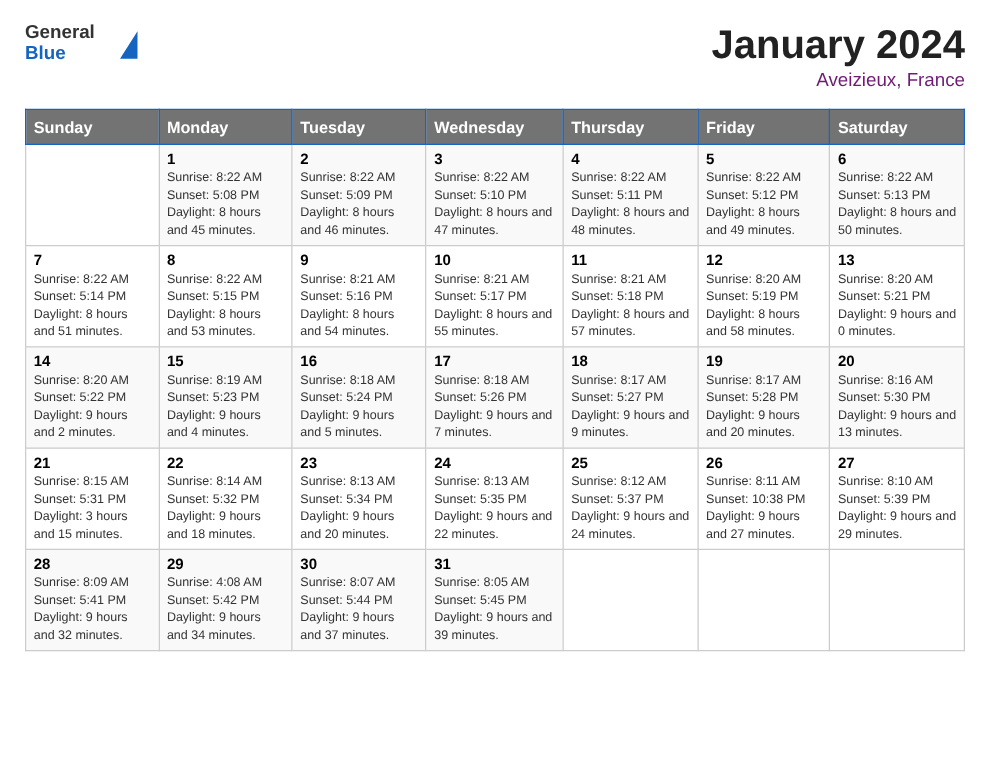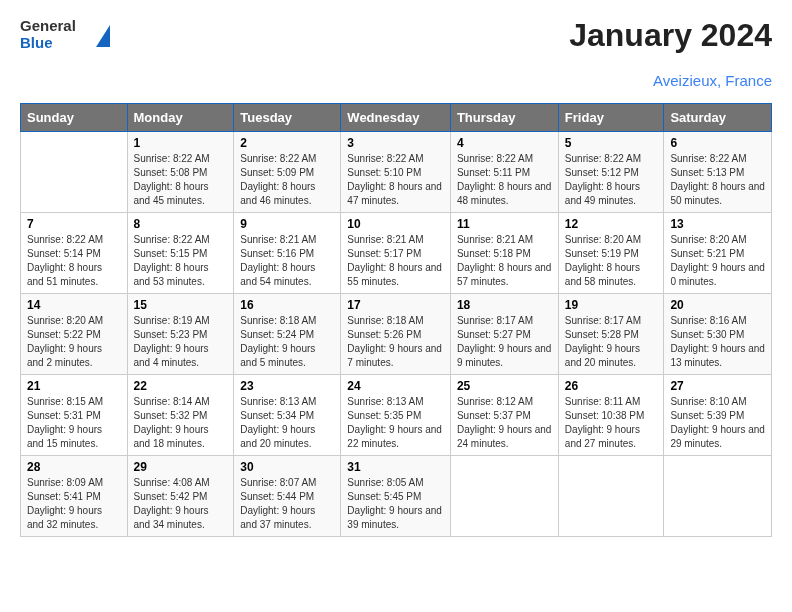--- a/index.html
+++ b/index.html
@@ -44,22 +44,22 @@
     }
     .title-section { text-align: right; }
     .main-title {
       font-size: 32px;
       font-weight: bold;
       color: #222;
       line-height: 1.1;
     }
     .subtitle {
       font-size: 15px;
-      color: #3b82f6;
-      margin-top: 19px;
+      color: #701a75;
+      margin-top: 3px;
       text-align: right;
     }
     table {
       width: 100%;
       border-collapse: collapse;
       font-size: 11px;
     }
     thead tr th {
       background: #737373;
       color: #fff;
@@ -291,21 +291,21 @@
             <span>Daylight: 9 hours and 13 minutes.</span>
           </div>
         </td>
         </tr>
         <tr>
           <td>
           <span class="day-number">21</span>
           <div class="day-info">
             <span>Sunrise: 8:15 AM</span><br>
             <span>Sunset: 5:31 PM</span><br>
-            <span>Daylight: 9 hours and 15 minutes.</span>
+            <span>Daylight: 3 hours and 15 minutes.</span>
           </div>
         </td>
           <td>
           <span class="day-number">22</span>
           <div class="day-info">
             <span>Sunrise: 8:14 AM</span><br>
             <span>Sunset: 5:32 PM</span><br>
             <span>Daylight: 9 hours and 18 minutes.</span>
           </div>
         </td>

